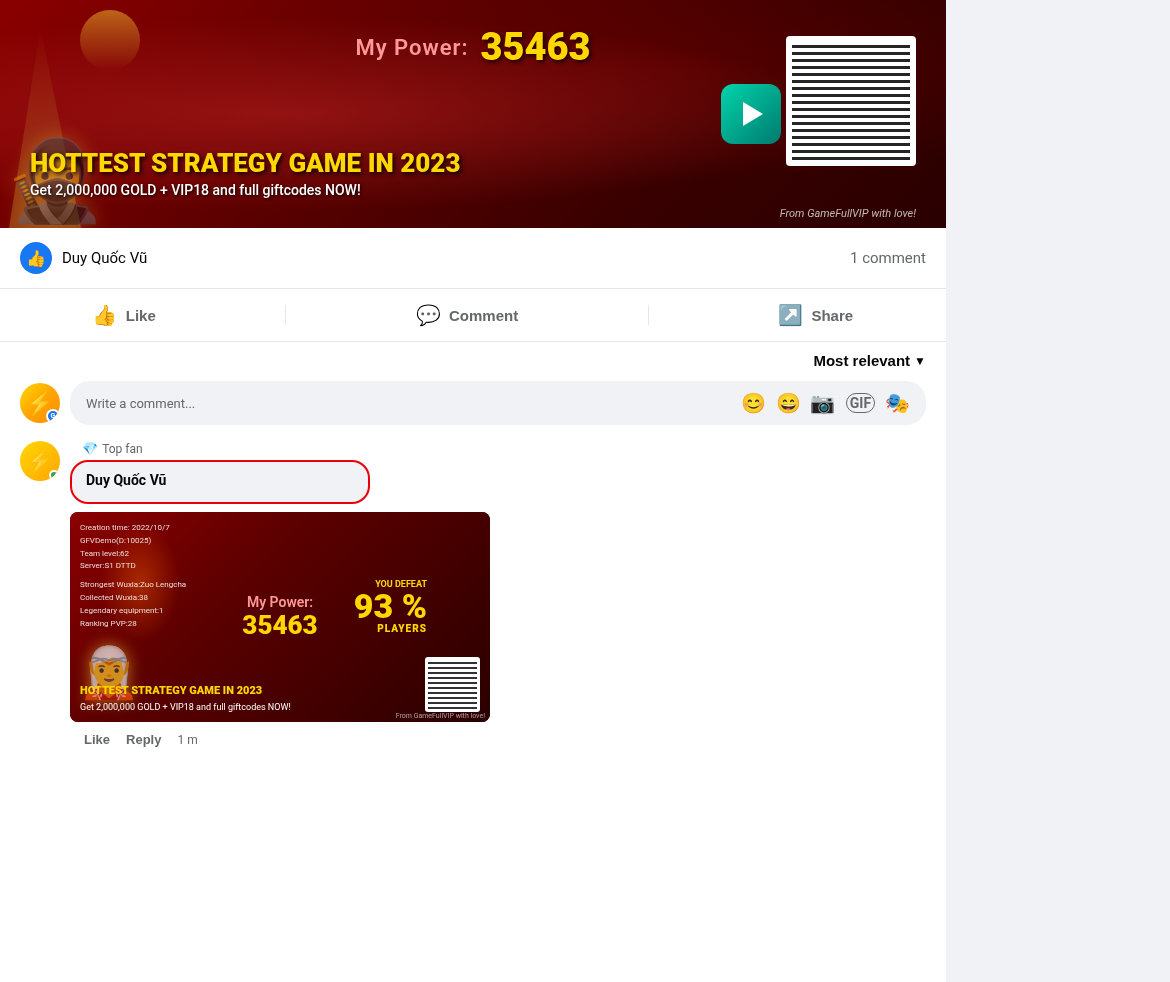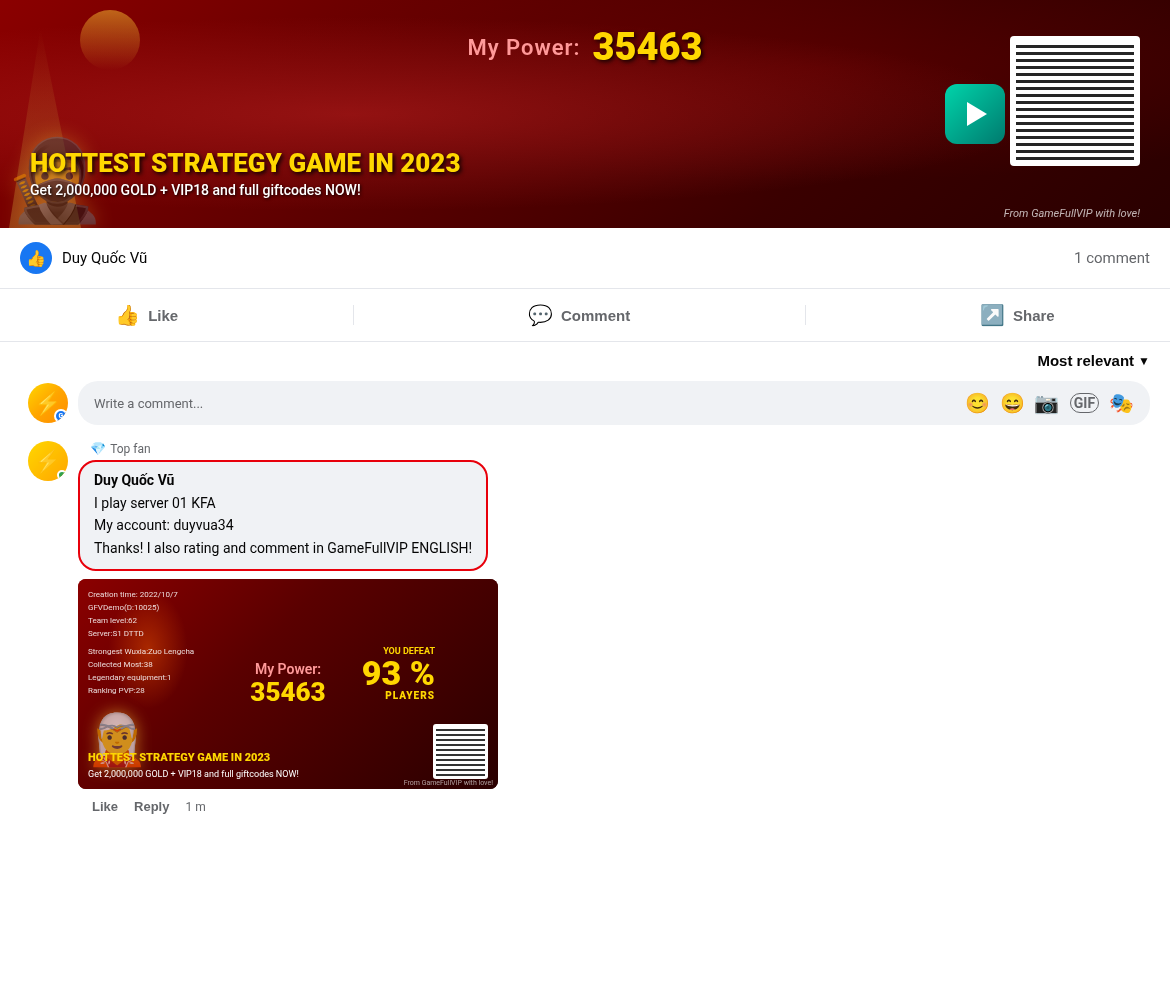--- a/index.html
+++ b/index.html
@@ -5,21 +5,21 @@
     * { box-sizing: border-box; margin: 0; padding: 0; }
     body {
       font-family: -apple-system, BlinkMacSystemFont, 'Segoe UI', Roboto, Helvetica, Arial, sans-serif;
       background: #f0f2f5;
       width: 1170px;
       min-height: 982px;
     }
 
     .page-wrapper {
       background: #fff;
-      width: 1170px;
+      width: 946px;
       min-height: 982px;
       overflow: hidden;
     }
 
     
     .banner {
       width: 100%;
       height: 228px;
       background: linear-gradient(135deg, #8B0000 0%, #5a0000 40%, #3a0000 70%, #2a0000 100%);
       position: relative;
@@ -198,21 +198,21 @@
     }
 
     .action-divider {
       width: 1px;
       height: 20px;
       background: #e4e6eb;
     }
 
     
     .comments-section {
-      padding: 10px 20px 10px 28px;
+      padding: 10px 20px 10px 20px;
     }
 
     .most-relevant-row {
       display: flex;
       justify-content: flex-end;
       align-items: center;
       margin-bottom: 12px;
     }
 
     .most-relevant-btn {
@@ -647,42 +647,37 @@
         <div style="width:100%;height:100%;background:linear-gradient(135deg,#FFD700,#FFA500);display:flex;align-items:center;justify-content:center;font-size:22px;">⚡</div>
         <div class="online-dot"></div>
       </div>
       <div class="comment-bubble">
         <div class="top-fan-badge">
           <span class="diamond-icon">💎</span>
           <span>Top fan</span>
         </div>
         <div class="comment-text-box">
           <div class="comment-author">Duy Quốc Vũ</div>
-          <div class="comment-content">
-            <span>I play server 01 KFA</span><br>
-            <span>My account: duyvua34</span><br>
-            <span>Thanks! I also rating and comment in GameFullVIP ENGLISH!</span>
-          </div>
         </div>
 
         
         <div class="comment-image">
           <div class="comment-image-inner"></div>
 
           <div class="red-aura"></div>
 
           <div class="game-char">🧝</div>
 
           <div class="comment-image-stats">
             <div>Creation time: 2022/10/7</div>
             <div>GFVDemo(D:10025)</div>
             <div>Team level:62</div>
             <div>Server:S1 DTTD</div>
             <div style="margin-top:6px;">Strongest Wuxia:Zuo Lengcha</div>
-            <div>Collected Most:38</div>
+            <div>Collected Wuxia:38</div>
             <div>Legendary equipment:1</div>
             <div>Ranking PVP:28</div>
           </div>
 
           <div class="comment-image-power">
             <div class="comment-image-power-label">My Power:</div>
             <div class="comment-image-power-value">35463</div>
           </div>
 
           <div class="defeat-badge">

